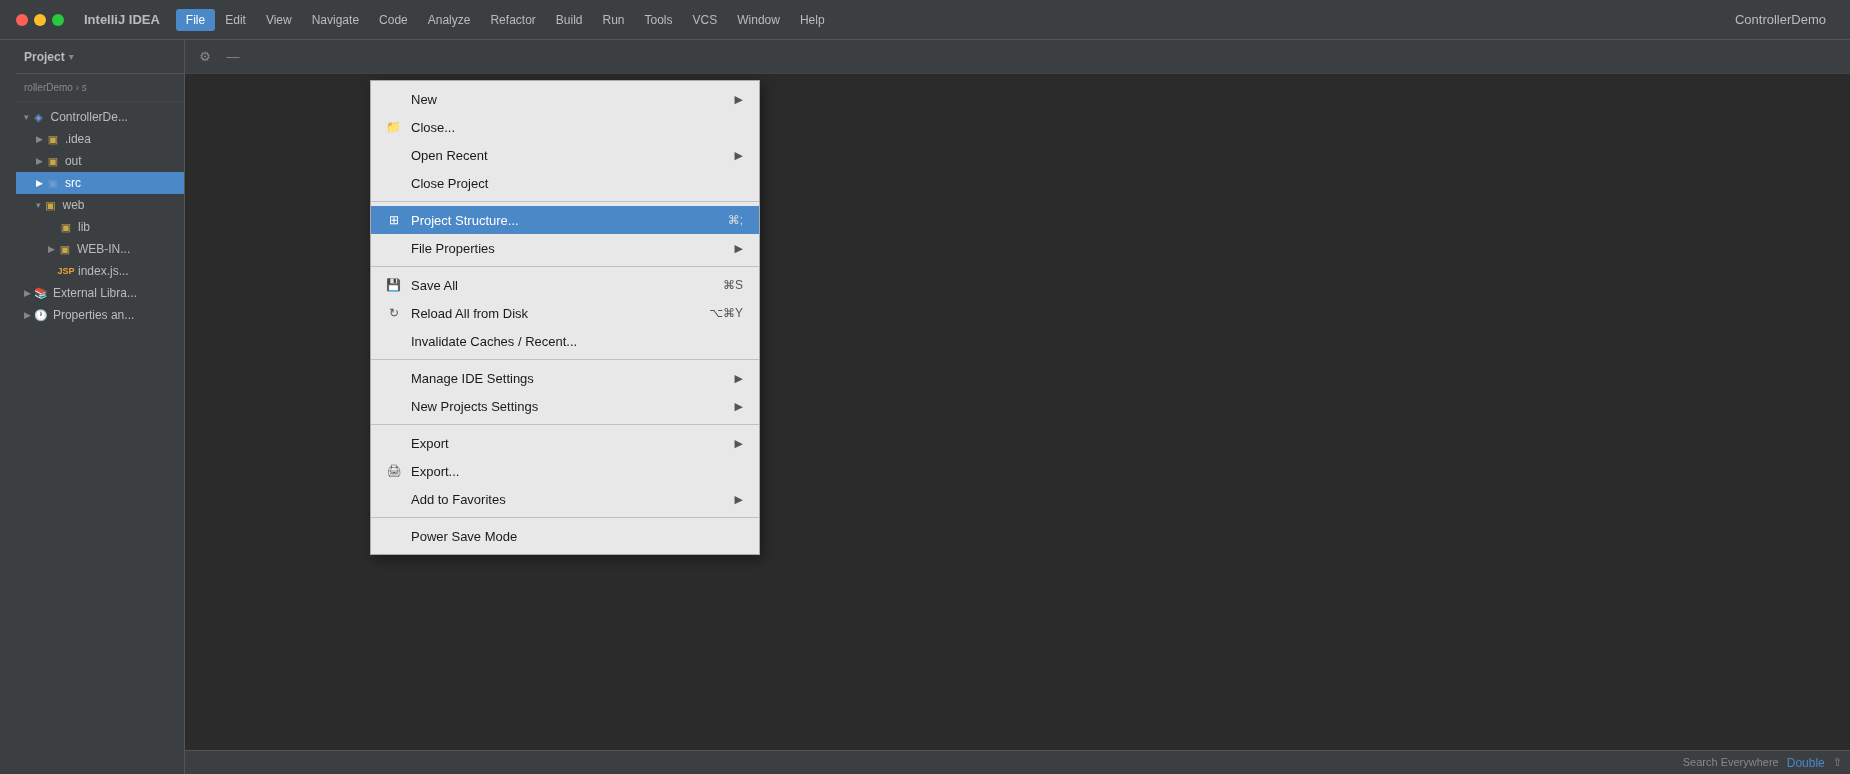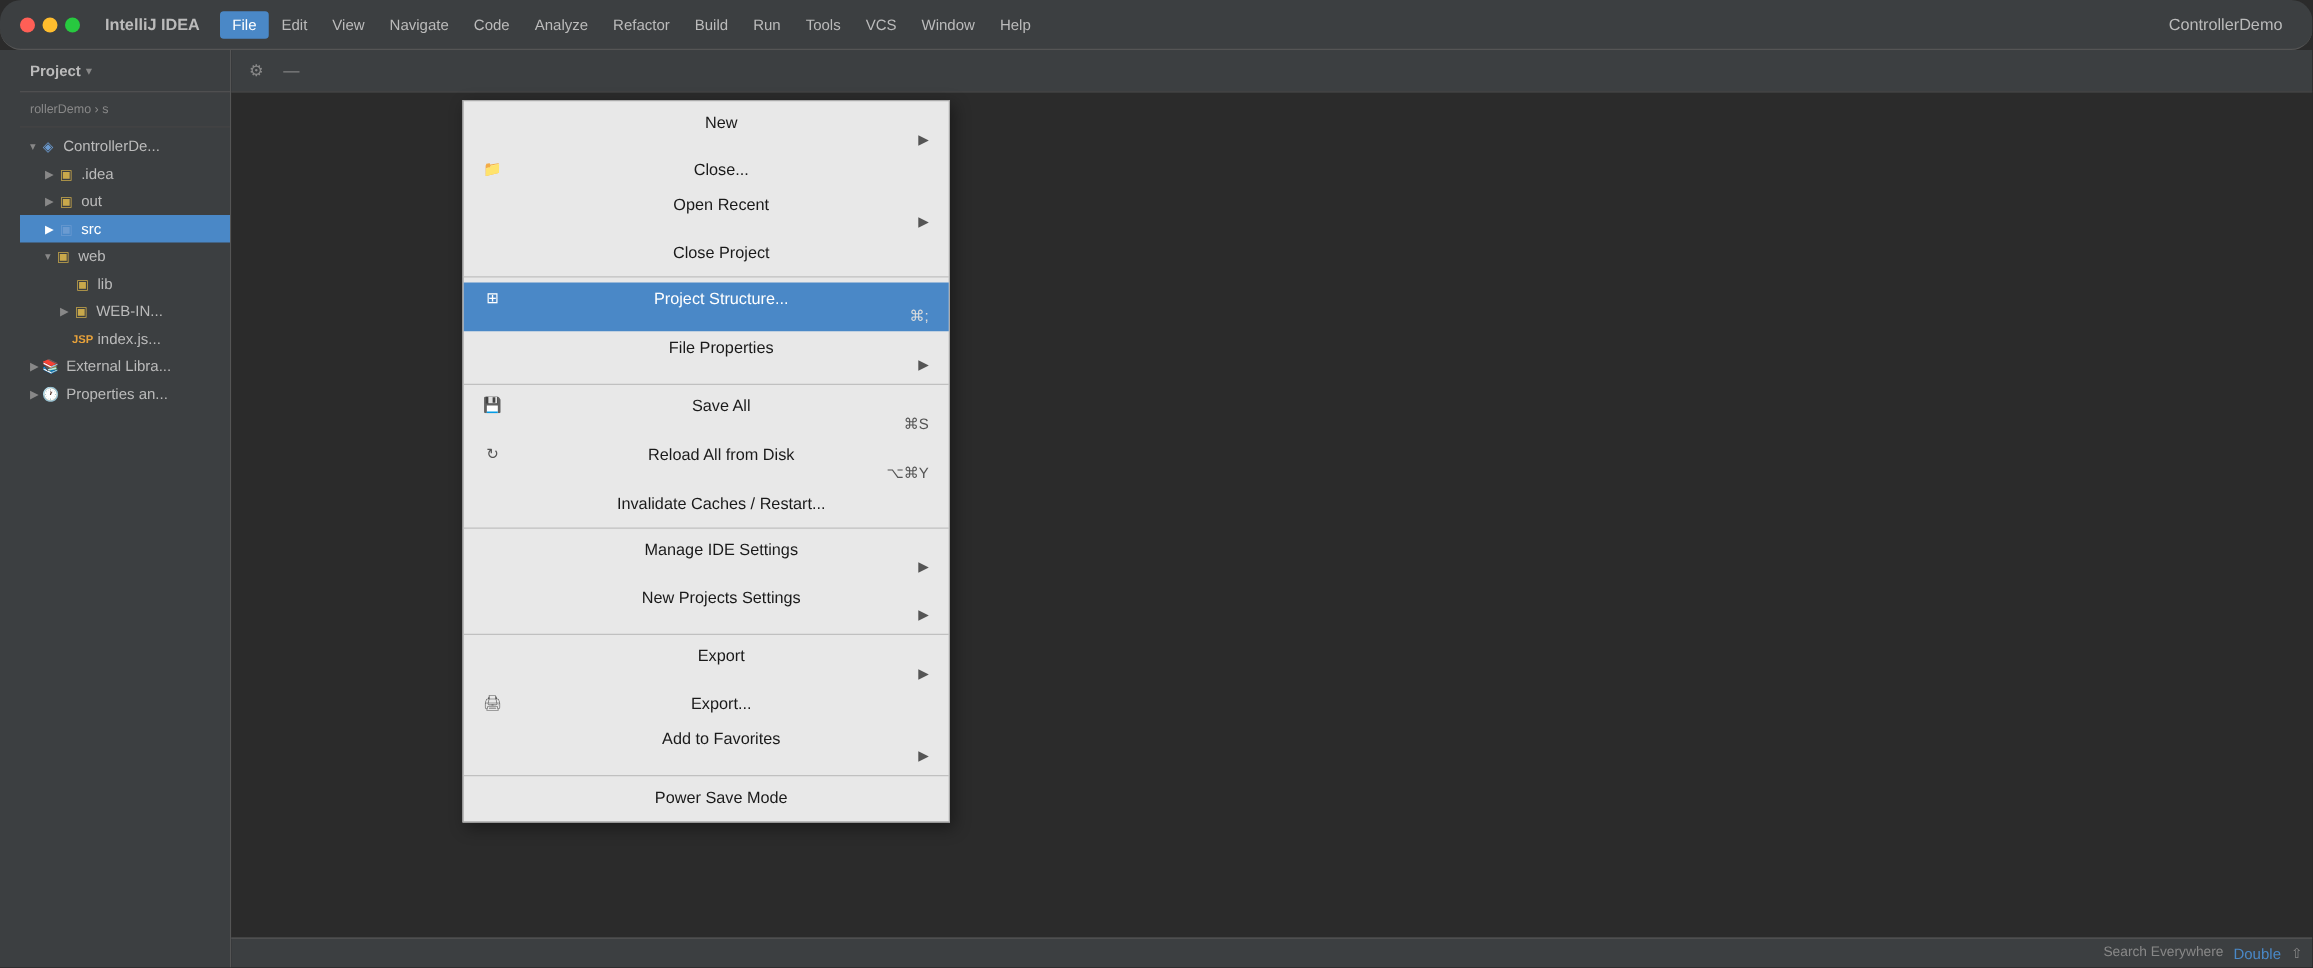--- a/index.html
+++ b/index.html
@@ -16,21 +16,20 @@
     
     .menubar {
       display: flex;
       align-items: center;
       background: #3c3f41;
       height: 40px;
       padding: 0 8px;
       border-bottom: 1px solid #555;
       position: relative;
       z-index: 100;
-      border-radius: 17px;
     }
     .menubar-brand {
       color: #bbbbbb;
       font-weight: bold;
       font-size: 13px;
       padding: 0 12px;
       margin-right: 4px;
     }
     .menubar-item {
       color: #bbbbbb;
@@ -174,21 +173,20 @@
     .menu-item {
       display: flex;
       align-items: center;
       padding: 5px 16px 5px 40px;
       color: #1a1a1a;
       font-size: 13px;
       cursor: pointer;
       position: relative;
       min-height: 28px;
       white-space: nowrap;
-      flex-direction: column;
     }
     .menu-item.highlighted {
       background: #4a88c7;
       color: #fff;
     }
     .menu-item .shortcut {
       margin-left: auto;
       color: #555;
       font-size: 12px;
       padding-left: 20px;
@@ -412,21 +410,21 @@
         <span class="shortcut">⌘S</span>
       </div>
 
       <div class="menu-item">
         <span class="menu-item-icon">↻</span>
         <span>Reload All from Disk</span>
         <span class="shortcut">⌥⌘Y</span>
       </div>
 
       <div class="menu-item">
-        <span>Invalidate Caches / Restart...</span>
+        <span>Invalidate Caches / Recent...</span>
       </div>
 
       <div class="menu-separator"></div>
 
       <div class="menu-item">
         <span>Manage IDE Settings</span>
         <span class="submenu-arrow">▶</span>
       </div>
 
       <div class="menu-item">

